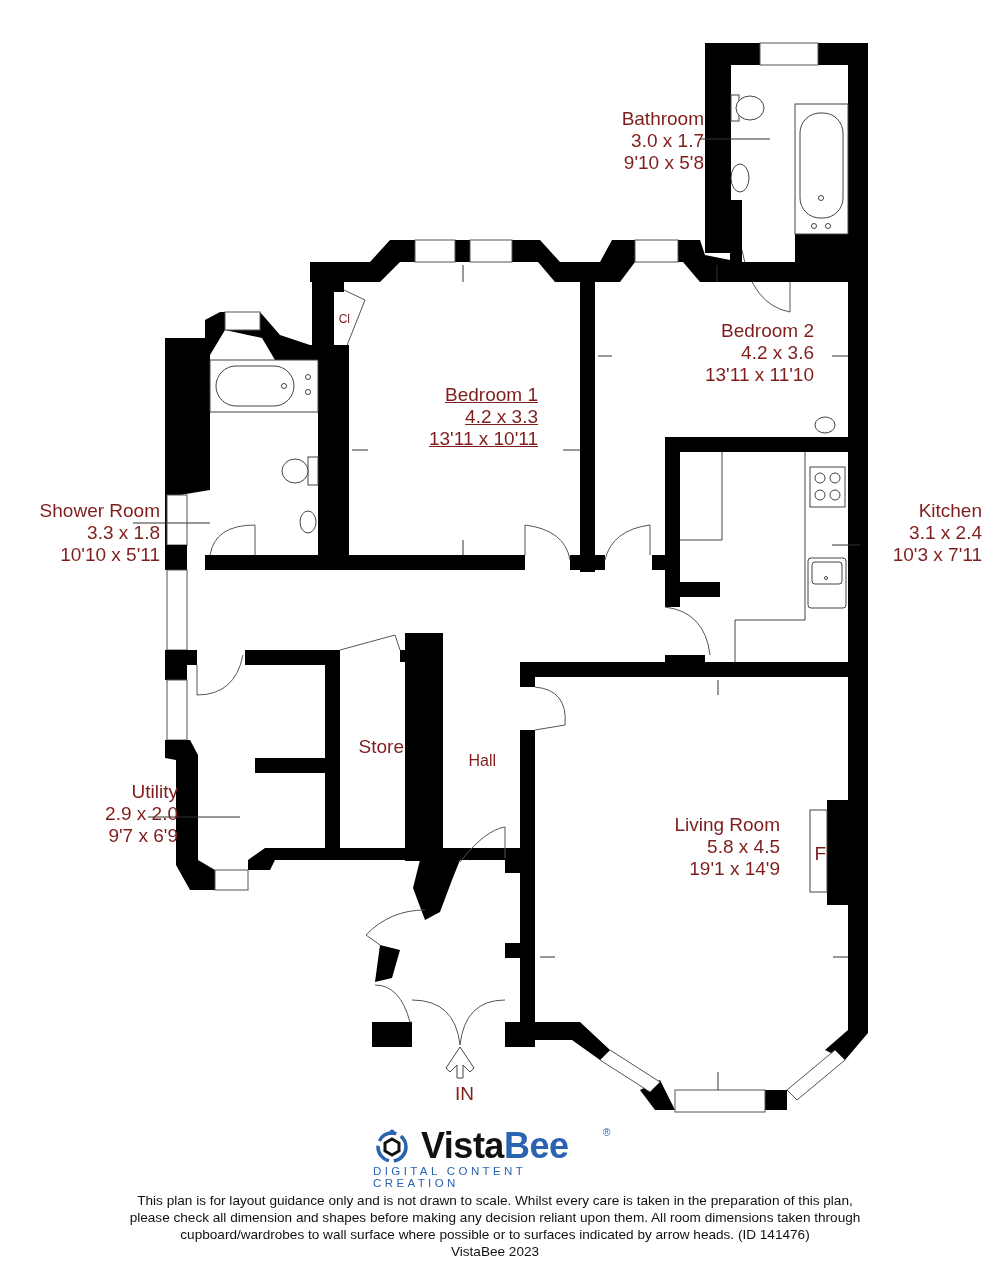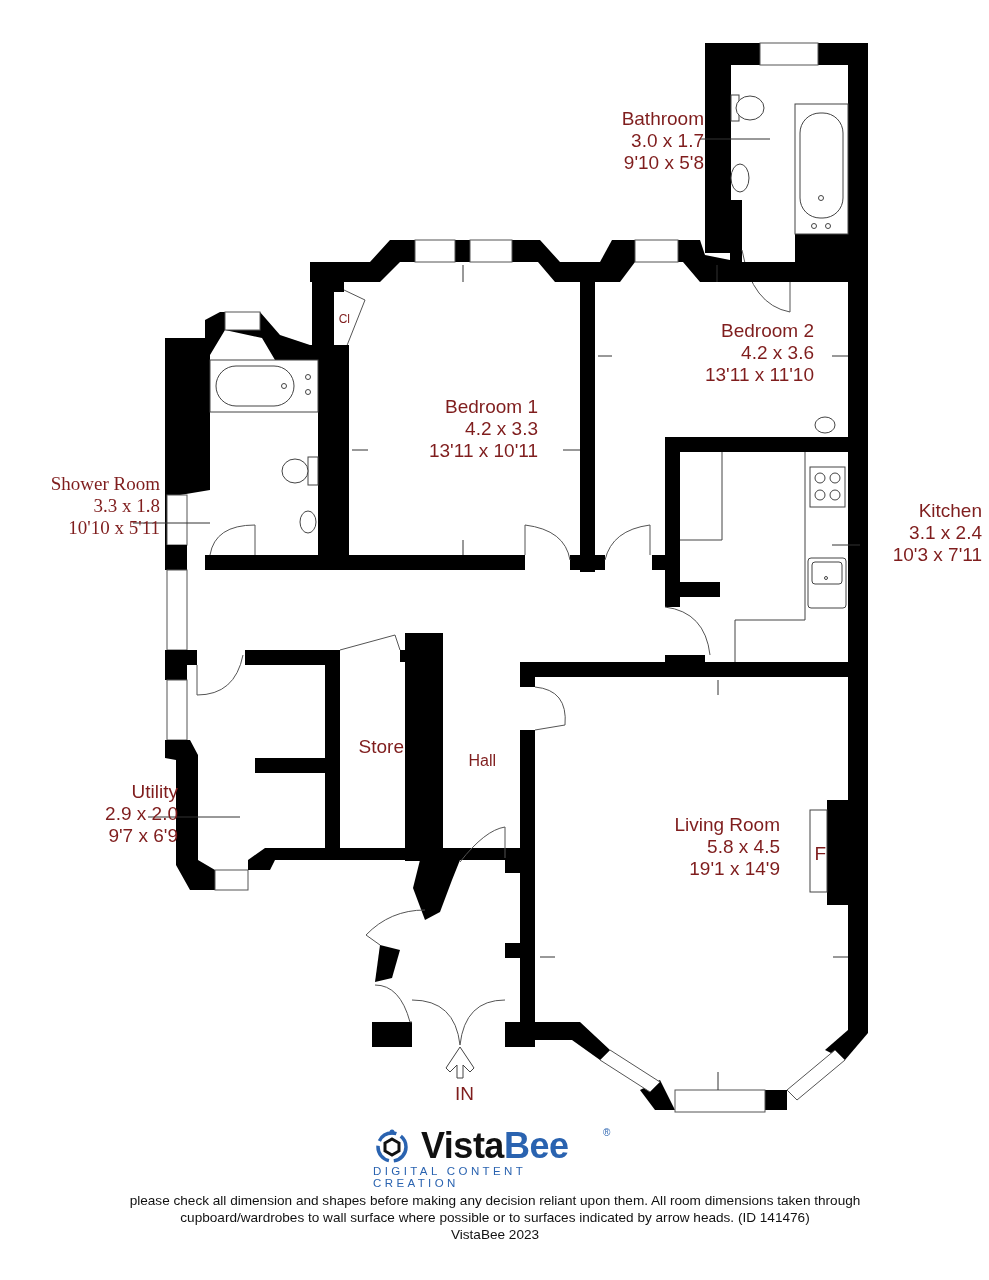--- a/index.html
+++ b/index.html
@@ -178,26 +178,26 @@
 <div class="lbl" style="left:598px; top:108px; width:106px;">
   <span>Bathroom</span>
   <span>3.0 x 1.7</span>
   <span>9'10 x 5'8</span>
 </div>
 <div class="lbl" style="left:668px; top:320px; width:146px;">
   <span>Bedroom 2</span>
   <span>4.2 x 3.6</span>
   <span>13'11 x 11'10</span>
 </div>
-<div class="lbl" style="left:392px; top:396px; width:146px;">
+<div class="lbl" style="left:392px; top:384px; width:146px;text-decoration:underline;">
   <span>Bedroom 1</span>
   <span>4.2 x 3.3</span>
   <span>13'11 x 10'11</span>
 </div>
-<div class="lbl" style="left:4px; top:473px; width:156px;font-family:Liberation Serif, serif;">
+<div class="lbl" style="left:4px; top:500px; width:156px;">
   <span>Shower Room</span>
   <span>3.3 x 1.8</span>
   <span>10'10 x 5'11</span>
 </div>
 <div class="lbl" style="left:866px; top:500px; width:116px;">
   <span>Kitchen</span>
   <span>3.1 x 2.4</span>
   <span>10'3 x 7'11</span>
 </div>
 <div class="lbl" style="left:78px; top:781px; width:100px;">
@@ -231,16 +231,17 @@
     <circle cx="17" cy="18" r="14" fill="none" stroke="#2a63b0" stroke-width="3.5" stroke-dasharray="20 5"></circle>
     <polygon points="17,10 24,14 24,22 17,26 10,22 10,14" fill="none" stroke="#111" stroke-width="3"></polygon>
     <circle cx="17" cy="3" r="2.5" fill="#2a63b0"></circle>
   </svg>
   <div class="logo-word"><span class="logo-vista">Vista</span><span class="logo-bee">Bee</span></div>
   <div class="logo-reg">®</div>
   <div class="logo-sub">DIGITAL CONTENT CREATION</div>
 </div>
 
 <div id="disclaimer">
+  <span>This plan is for layout guidance only and is not drawn to scale. Whilst every care is taken in the preparation of this plan,</span>
   <span>please check all dimension and shapes before making any decision reliant upon them. All room dimensions taken through</span>
   <span>cupboard/wardrobes to wall surface where possible or to surfaces indicated by arrow heads. (ID 141476)</span>
   <span>VistaBee 2023</span>
 </div>
 
 </body></html>

